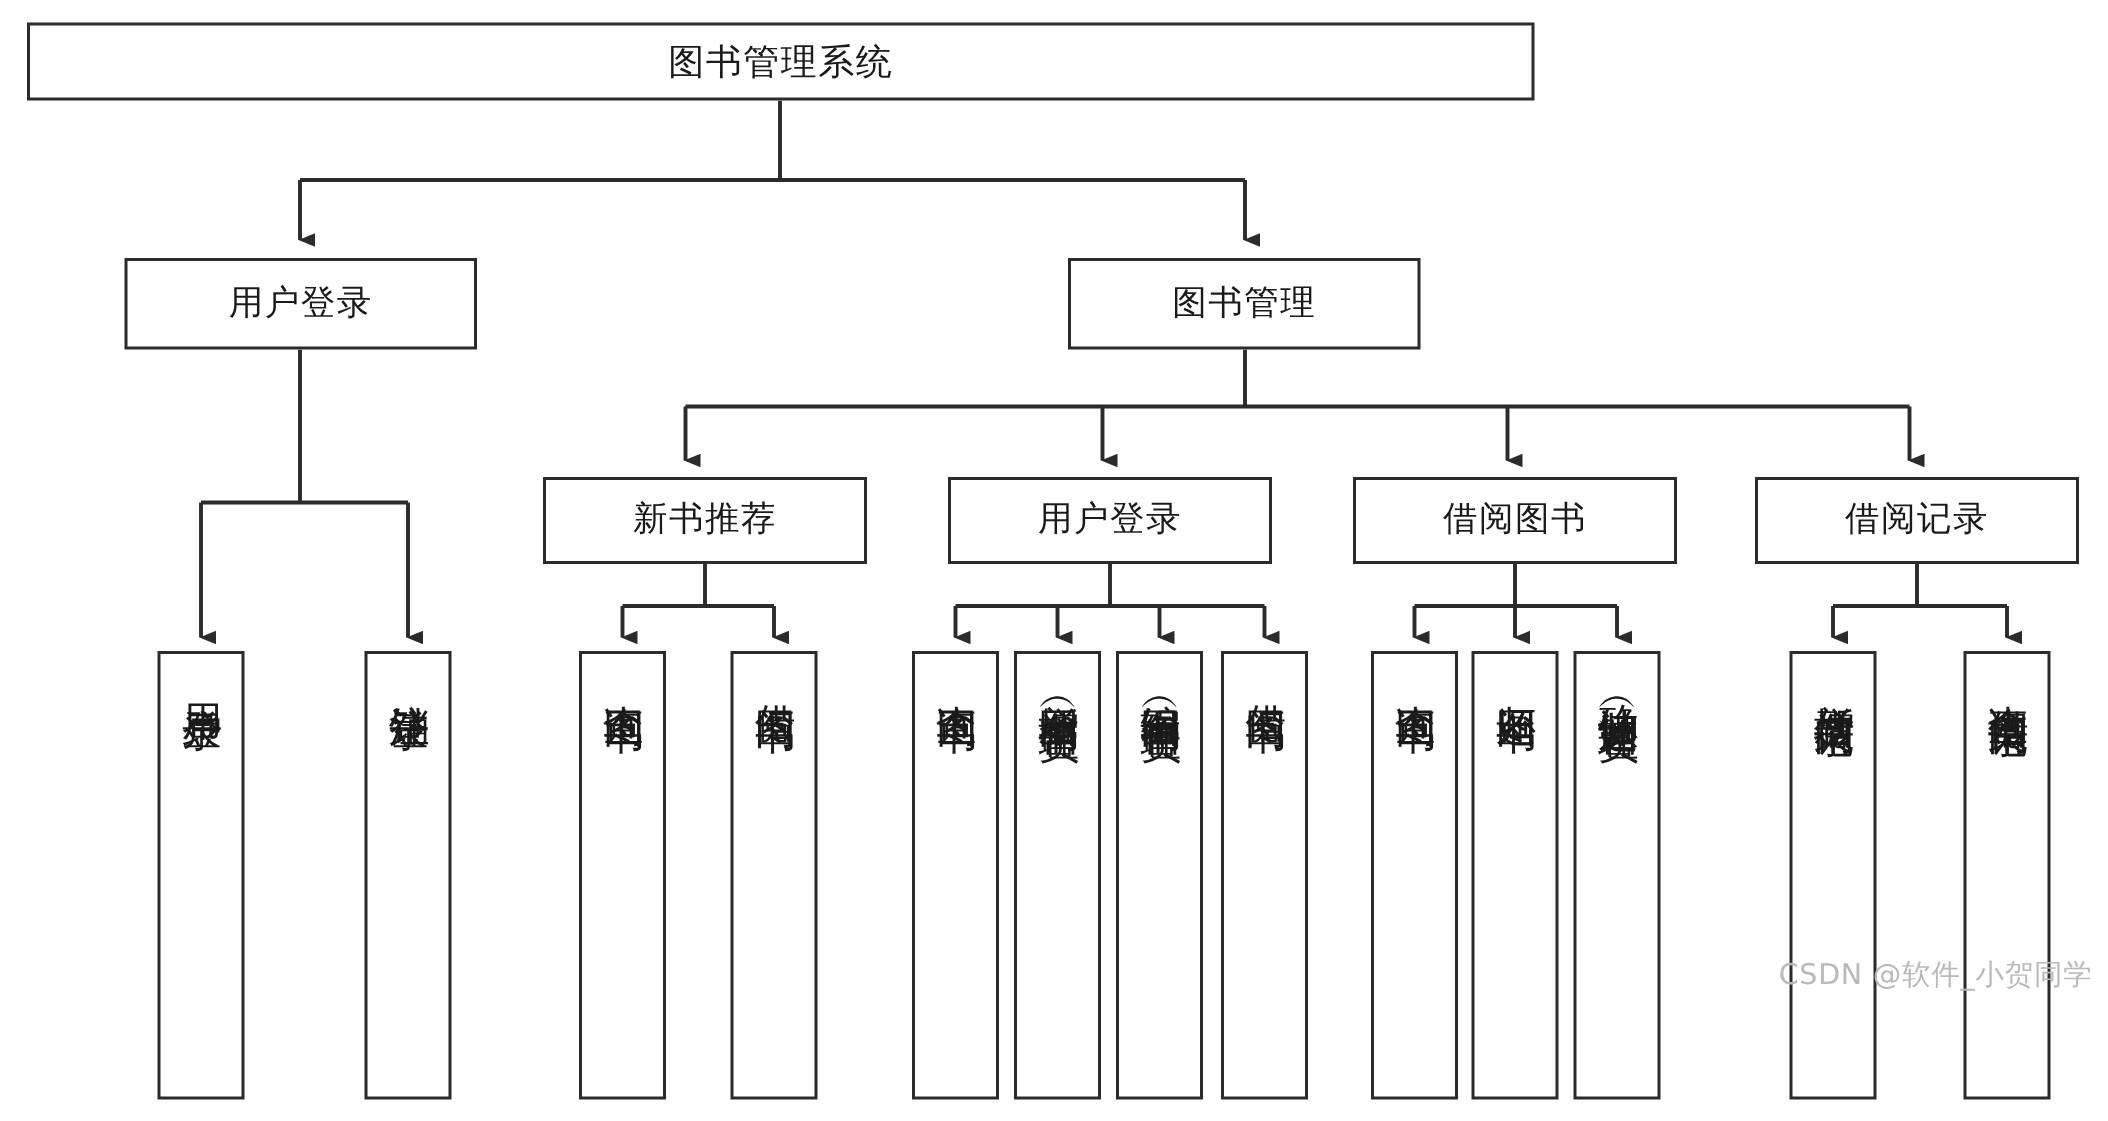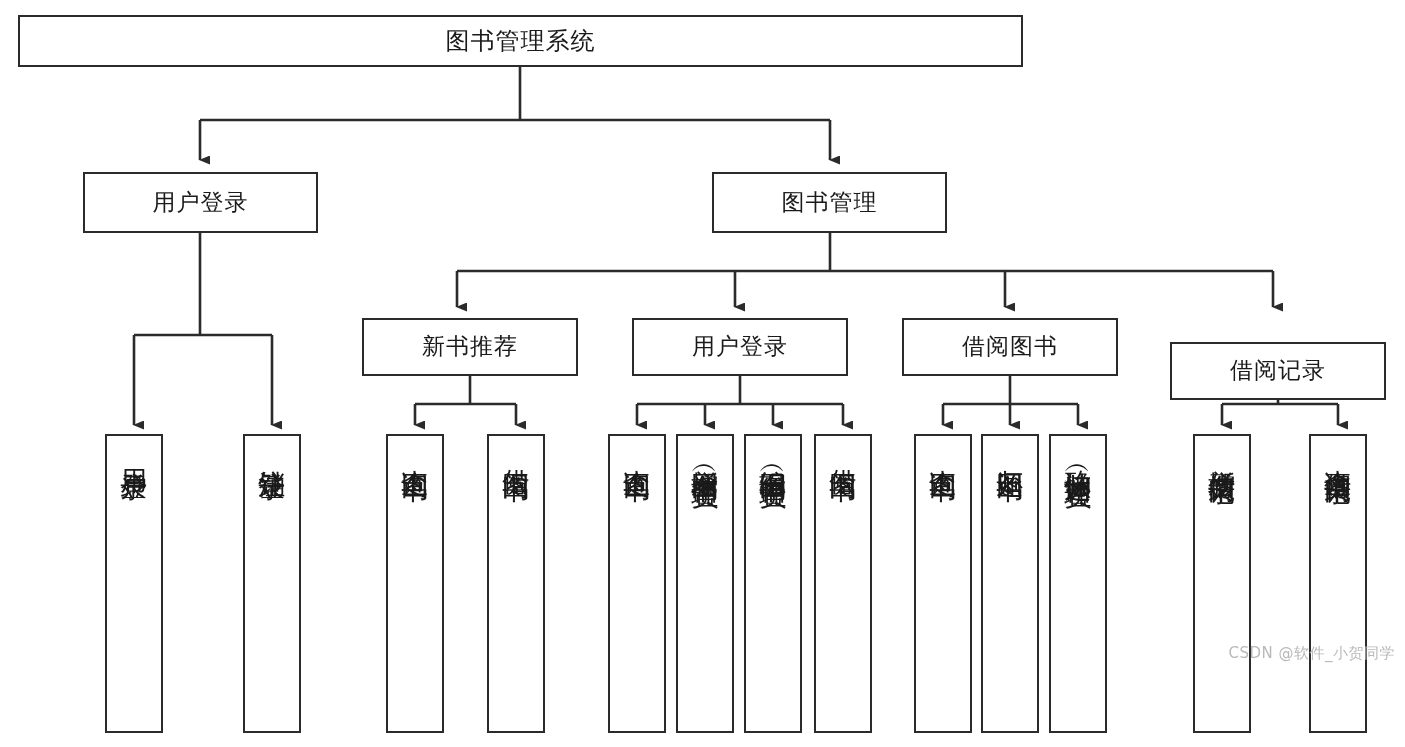--- a/index.html
+++ b/index.html
@@ -41,21 +41,21 @@
     writing-mode:vertical-rl;
     text-orientation:upright;
     font-size:27px;
     line-height:1.02;
     letter-spacing:2px;
     white-space:nowrap;
   }
   #watermark{
     position:absolute;
     right:10px;bottom:6px;
-    font-size:15px;
+    font-size:19px;
     color:#b9b9b9;
     letter-spacing:.5px;
     user-select:none;
     white-space:nowrap;
   }
 </style>
 </head>
 <body>
 
 <div id="diagram-root">
@@ -127,21 +127,21 @@
   </div>
 
   <div class="node h" style="left:632px;top:318px;width:216px;height:58px;">
     <span class="label">用户登录</span>
   </div>
 
   <div class="node h" style="left:902px;top:318px;width:216px;height:58px;">
     <span class="label">借阅图书</span>
   </div>
 
-  <div class="node h" style="left:1170px;top:318px;width:216px;height:58px;margin-top:24px;">
+  <div class="node h" style="left:1170px;top:318px;width:216px;height:58px;">
     <span class="label">借阅记录</span>
   </div>
 
   <div class="node v" style="left:105px;top:434px;width:58px;height:299px;">
     <span class="label">用户登录</span>
   </div>
   <div class="node v" style="left:243px;top:434px;width:58px;height:299px;">
     <span class="label">注销登录</span>
   </div>
 

